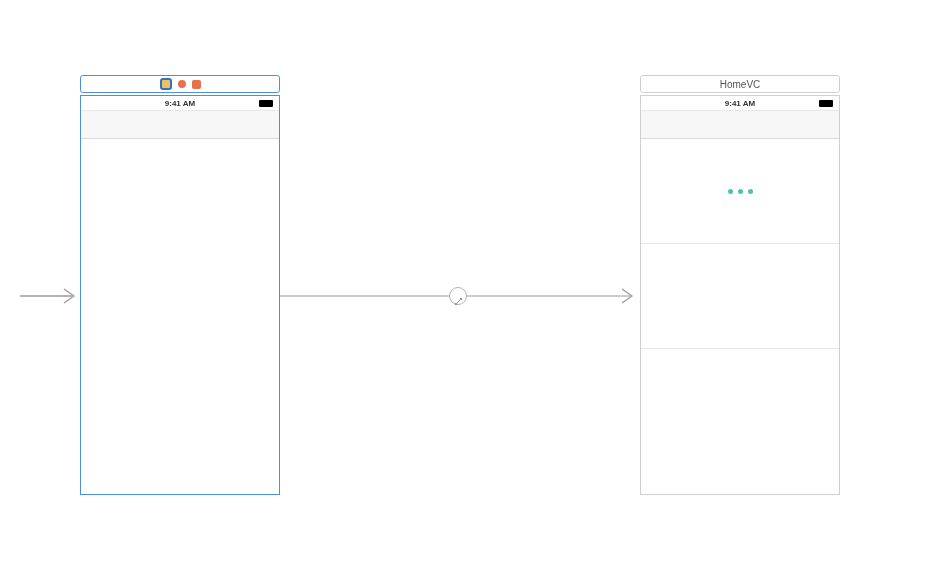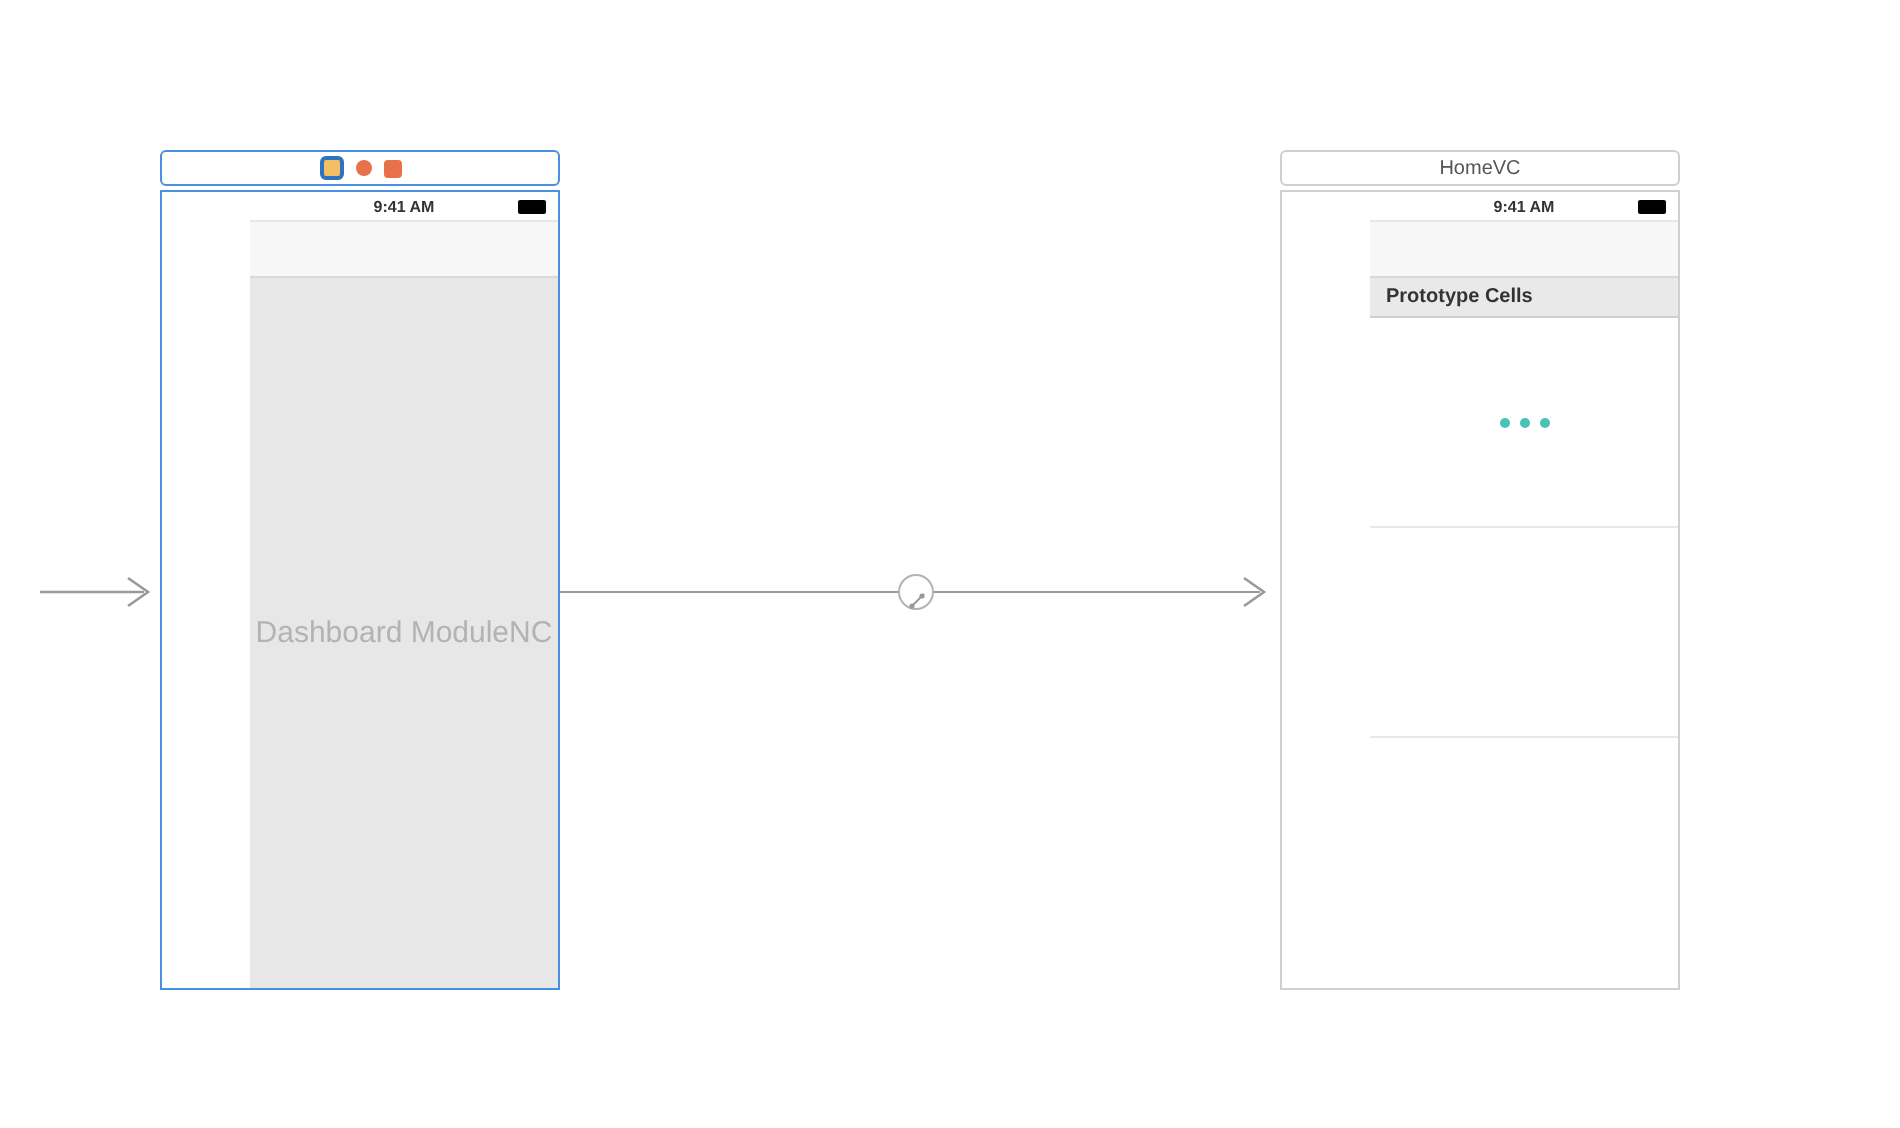--- a/index.html
+++ b/index.html
@@ -8,21 +8,20 @@
       background: #ffffff;
       width: 950px;
       height: 564px;
       position: relative;
       overflow: hidden;
     }
     .screen {
       position: absolute;
       border: 1px solid #cfcfcf;
       background: #ffffff;
-      padding-left: 44px;
     }
     .screen.selected { border-color: #4a90e2; }
     .scene-header {
       position: absolute;
       height: 18px;
       border: 1px solid #cfcfcf;
       background: #ffffff;
       border-radius: 3px;
       display: flex;
       align-items: center;
@@ -151,23 +150,20 @@
     <span class="scene-icon orange-square"></span>
   </div>
 </div>
 
 <div class="screen selected" style="left:80px; top:95px; width:200px; height:400px;">
   <div class="status-bar">
     <span>9:41 AM</span>
     <span class="battery"></span>
   </div>
   <div class="nav-bar"></div>
-  <div class="placeholder-body">
-    <span>Dashboard ModuleNC</span>
-  </div>
 </div>
 
 <svg class="connector" style="left:280px; top:286px;" width="360" height="20">
   <line x1="0" y1="10" x2="350" y2="10" stroke="#9a9a9a" stroke-width="1"></line>
   <polyline points="342,3 352,10 342,17" fill="none" stroke="#9a9a9a" stroke-width="1.3"></polyline>
 </svg>
 <div class="segue-circle" style="left:449px; top:287px;">
   <span class="segue-inner">
     <svg width="9" height="9" viewBox="0 0 9 9">
       <line x1="1" y1="8" x2="8" y2="1" stroke="#9a9a9a" stroke-width="1"></line>
@@ -180,23 +176,20 @@
 <div class="scene-header" style="left:640px; top:75px; width:200px;">
   <span>HomeVC</span>
 </div>
 
 <div class="screen" style="left:640px; top:95px; width:200px; height:400px;">
   <div class="status-bar">
     <span>9:41 AM</span>
     <span class="battery"></span>
   </div>
   <div class="nav-bar"></div>
-  <div class="section-header">
-    <span>Prototype Cells</span>
-  </div>
   <div class="table-body">
     <div class="cell">
       <div class="dots">
         <span class="dot"></span>
         <span class="dot"></span>
         <span class="dot"></span>
       </div>
     </div>
     <div class="cell"></div>
     <div class="cell" style="border-bottom:none;"></div>

